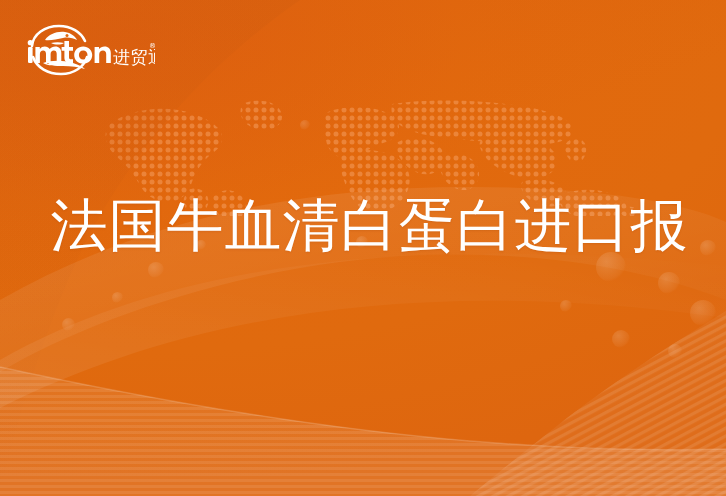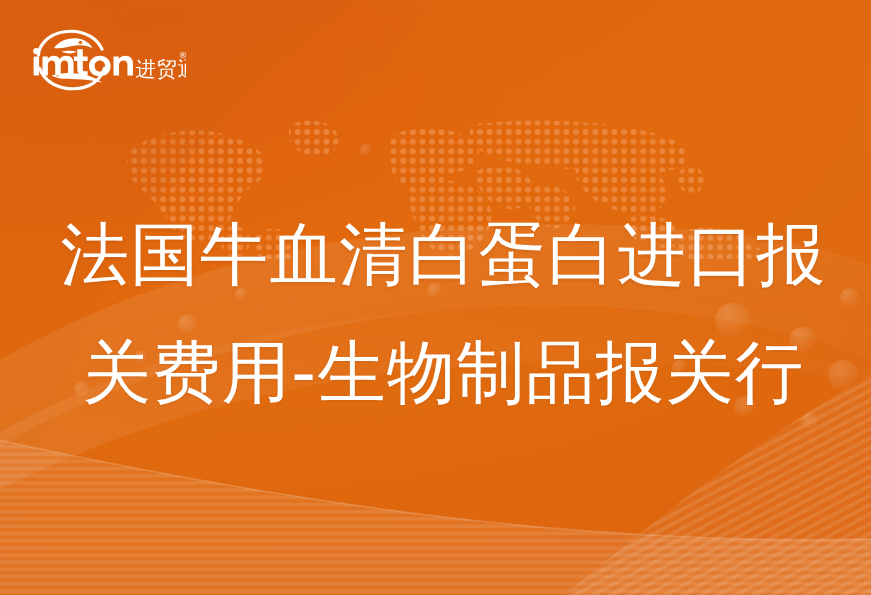--- a/index.html
+++ b/index.html
@@ -60,21 +60,21 @@
     position:absolute;
     left:21px; top:22px;
     width:134px; height:56px;
   }
   .logo svg{display:block;width:100%;height:100%;}
 
   
   .headline{
     position:absolute;
     left:0; right:0;
-    top:164px;
+    top:176px;
     text-align:center;
     color:#ffffff;
     font-family:"DejaVu Sans","Liberation Sans",sans-serif;
     font-size:57px;
     font-weight:400;
     line-height:98px;
     letter-spacing:1px;
     white-space:nowrap;
     text-shadow:0 1px 2px rgba(150,60,10,.18);
     padding-left:13px;
@@ -268,16 +268,15 @@
       </g>
 
       <text x="92" y="41" font-family="'DejaVu Sans','Liberation Sans',sans-serif" font-size="17" fill="#ffffff" letter-spacing="0.5">进贸通</text>
 
       <text x="128" y="26" font-family="'DejaVu Sans','Liberation Sans',sans-serif" font-size="7" fill="#ffffff">®</text>
     </svg>
   </div>
 
   <div class="headline">
     <span class="line">法国牛血清白蛋白进口报</span>
-    <span class="line">关费用-生物制品报关行</span>
   </div>
 
 </div>
 
 </body></html>

